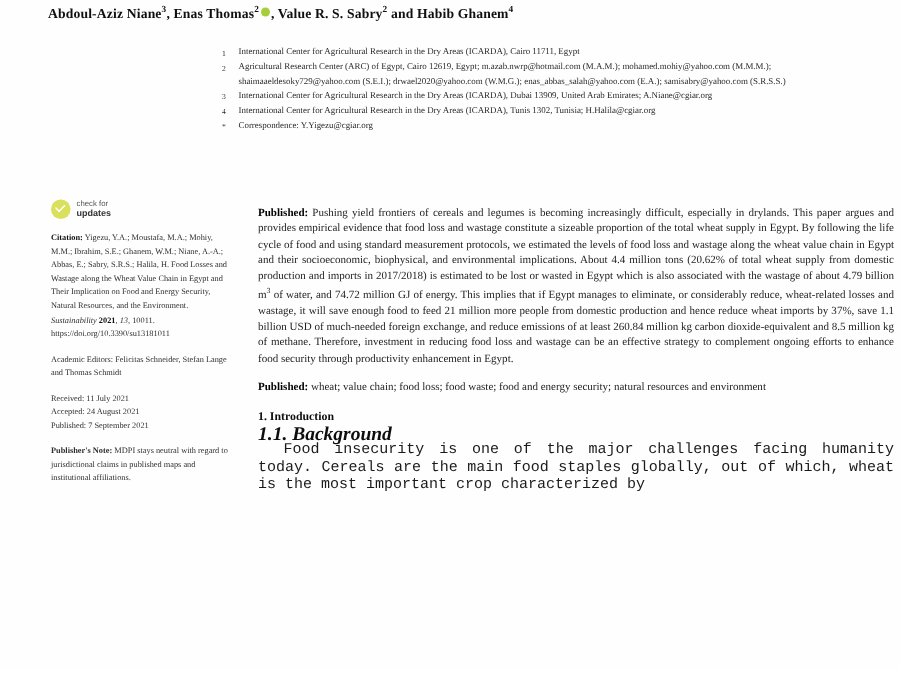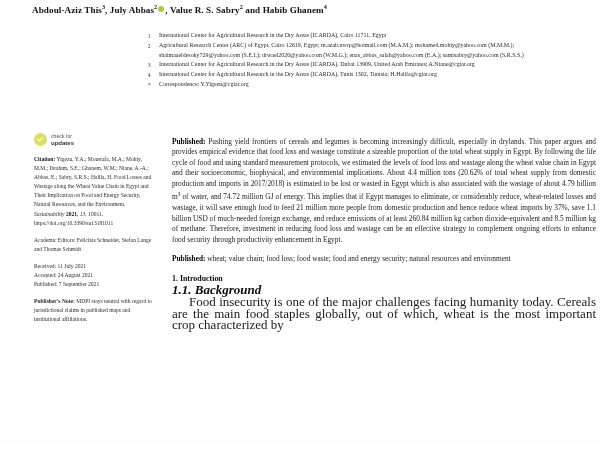--- a/index.html
+++ b/index.html
@@ -175,43 +175,44 @@
   }
   .sub-head {
     font-size: 13px;
     font-style: italic;
     font-weight: bold;
     color: #0d0d0d;
     margin: 0;
     line-height: 11px;
   }
   .body-par {
-    font-size: 13px;
+    font-size: 10px;
     line-height: 11.2px;
     text-align: justify;
     color: #1a1a1a;
     text-indent: 17px;
     margin-top: 1px;
+    font-family: Liberation Mono, monospace;
   }
   
   .crop-fade {
     position: absolute;
     left: 0; right: 0; bottom: 0;
     height: 4px;
     background: #ffffff;
   }
 </style>
 </head>
 <body>
 
 <div class="page">
 
   <div class="authors">
-    <span>Abdoul-Aziz This</span><sup>3</sup>,
-    <span>July Abbas</span><sup>2</sup><span class="orcid"></span>,
+    <span>Abdoul-Aziz Niane</span><sup>3</sup>,
+    <span>Enas Thomas</span><sup>2</sup><span class="orcid"></span>,
     <span>Value R. S. Sabry</span><sup>2</sup> and
     <span>Habib Ghanem</span><sup>4</sup>
   </div>
 
   <div class="affiliations">
     <div class="aff-row">
       <span class="aff-num">1</span>
       <span class="aff-body">International Center for Agricultural Research in the Dry Areas (ICARDA), Cairo 11711, Egypt</span>
     </div>
     <div class="aff-row">

